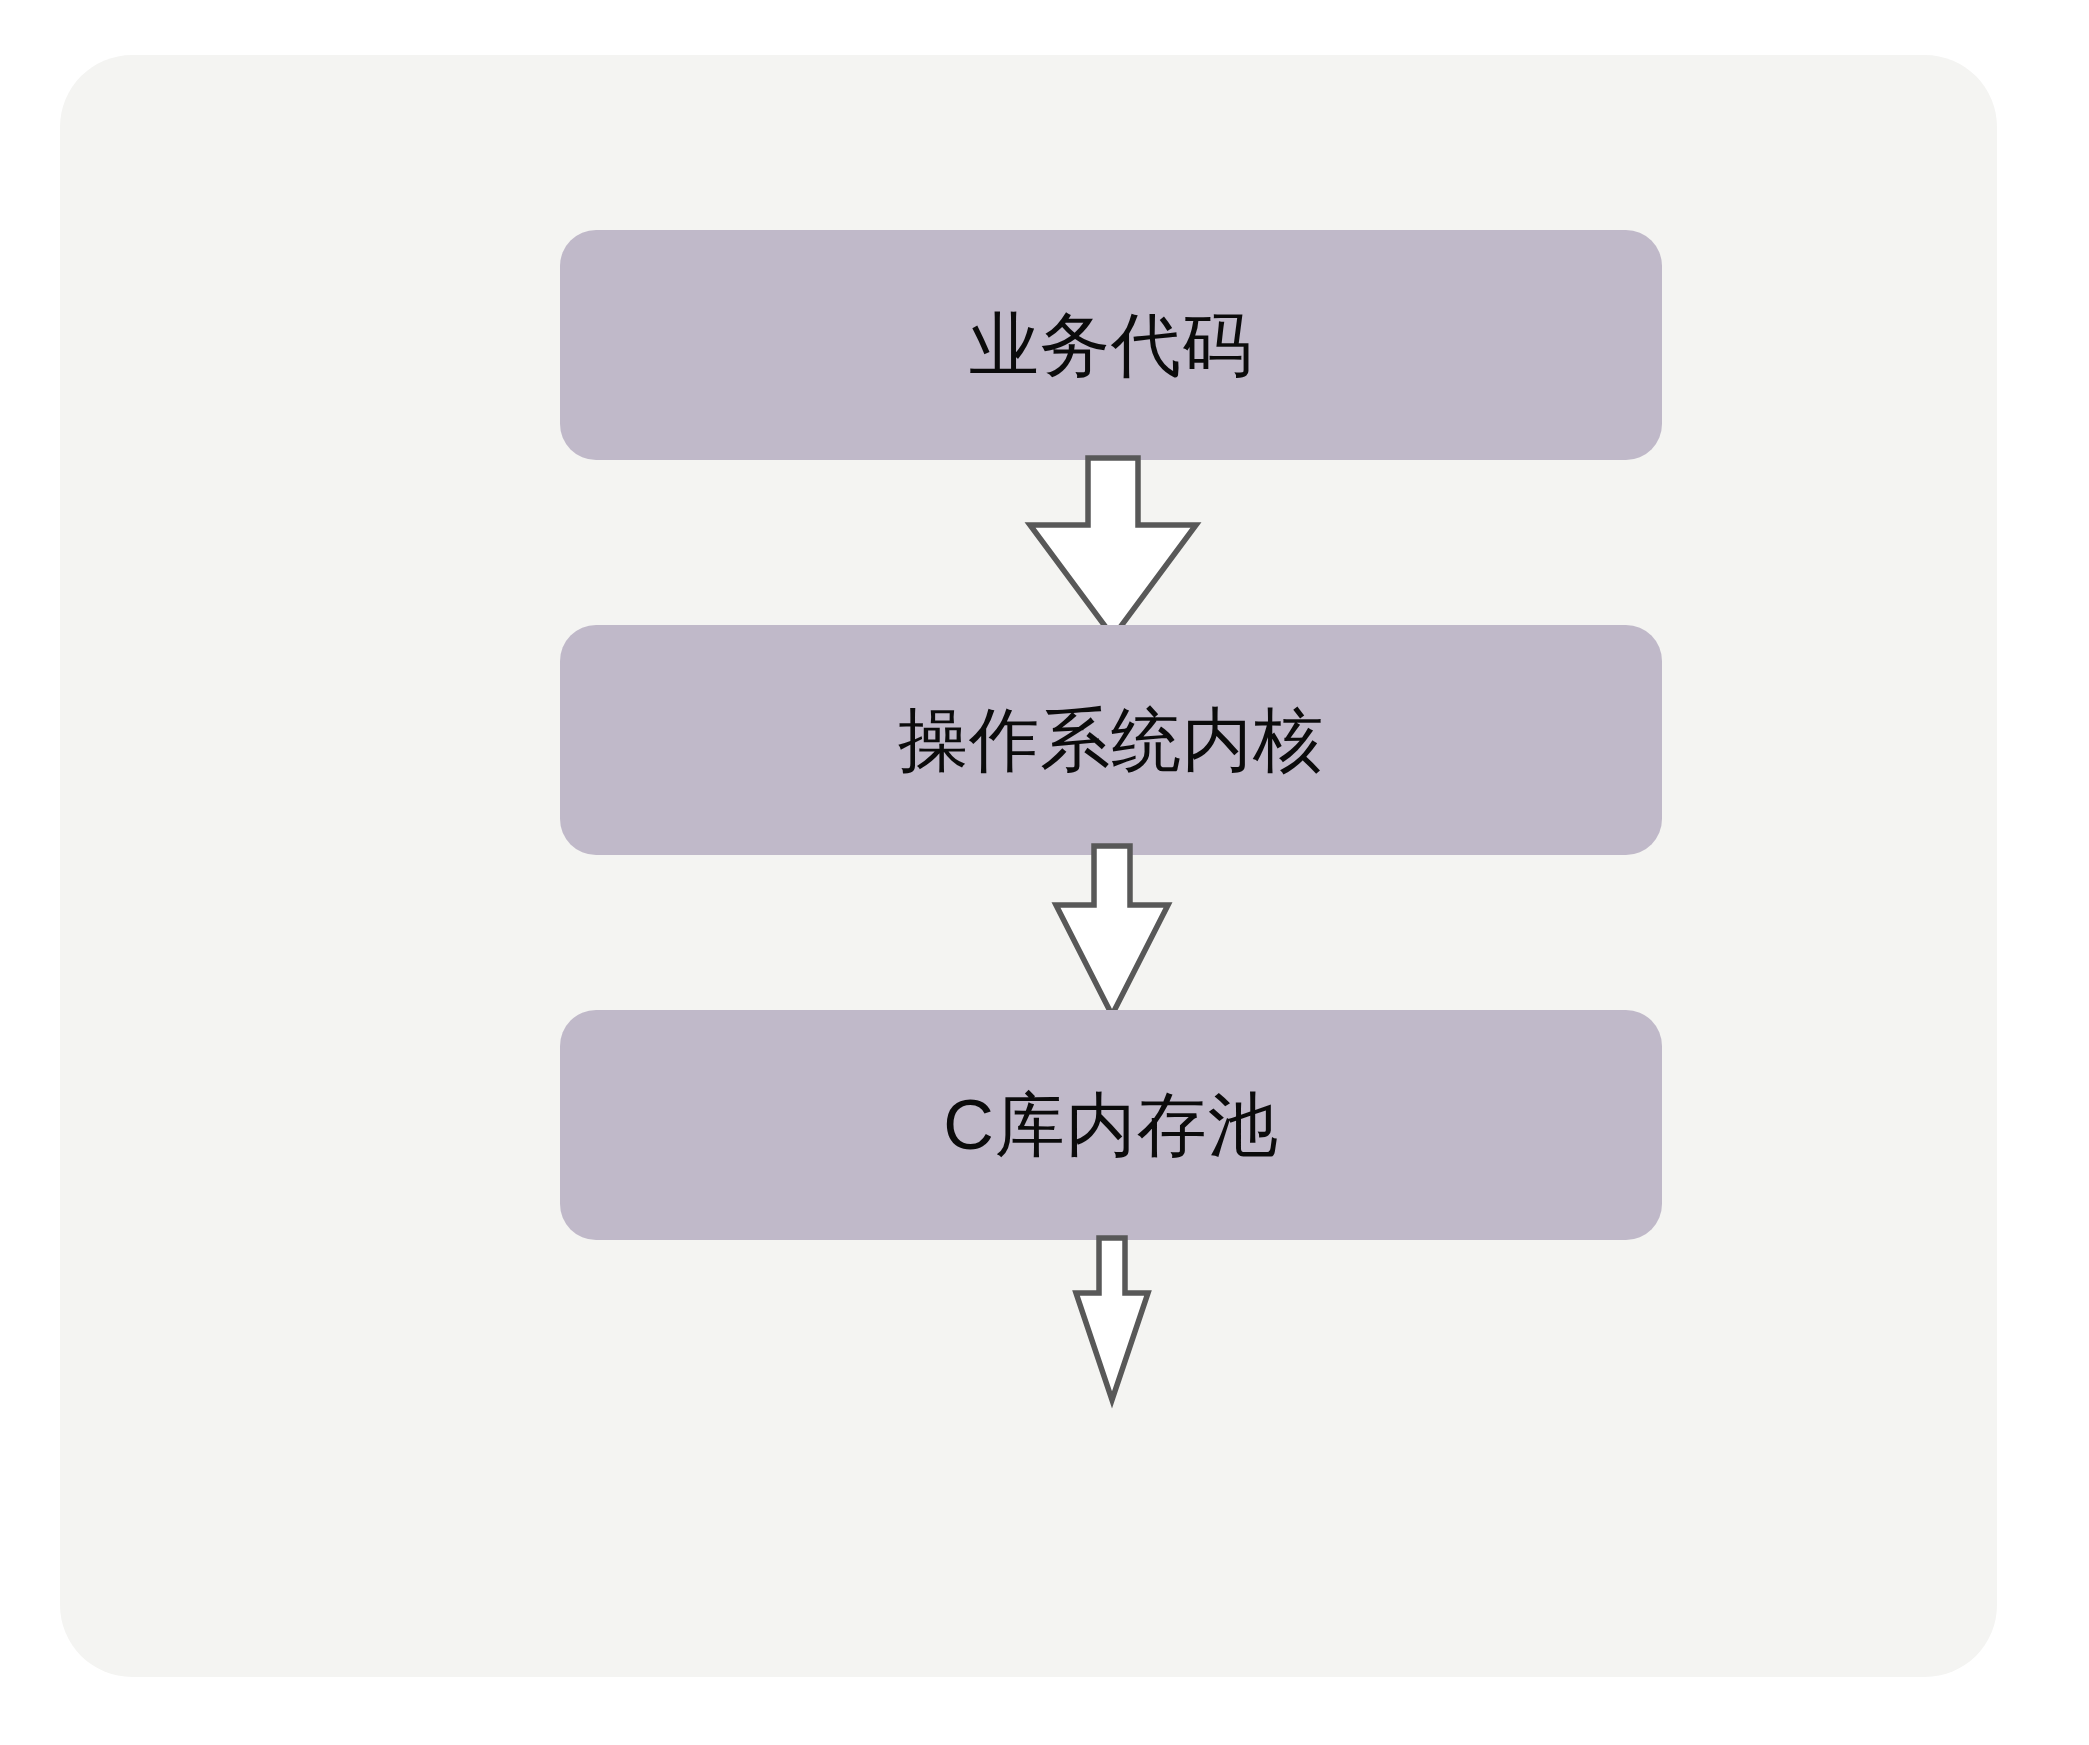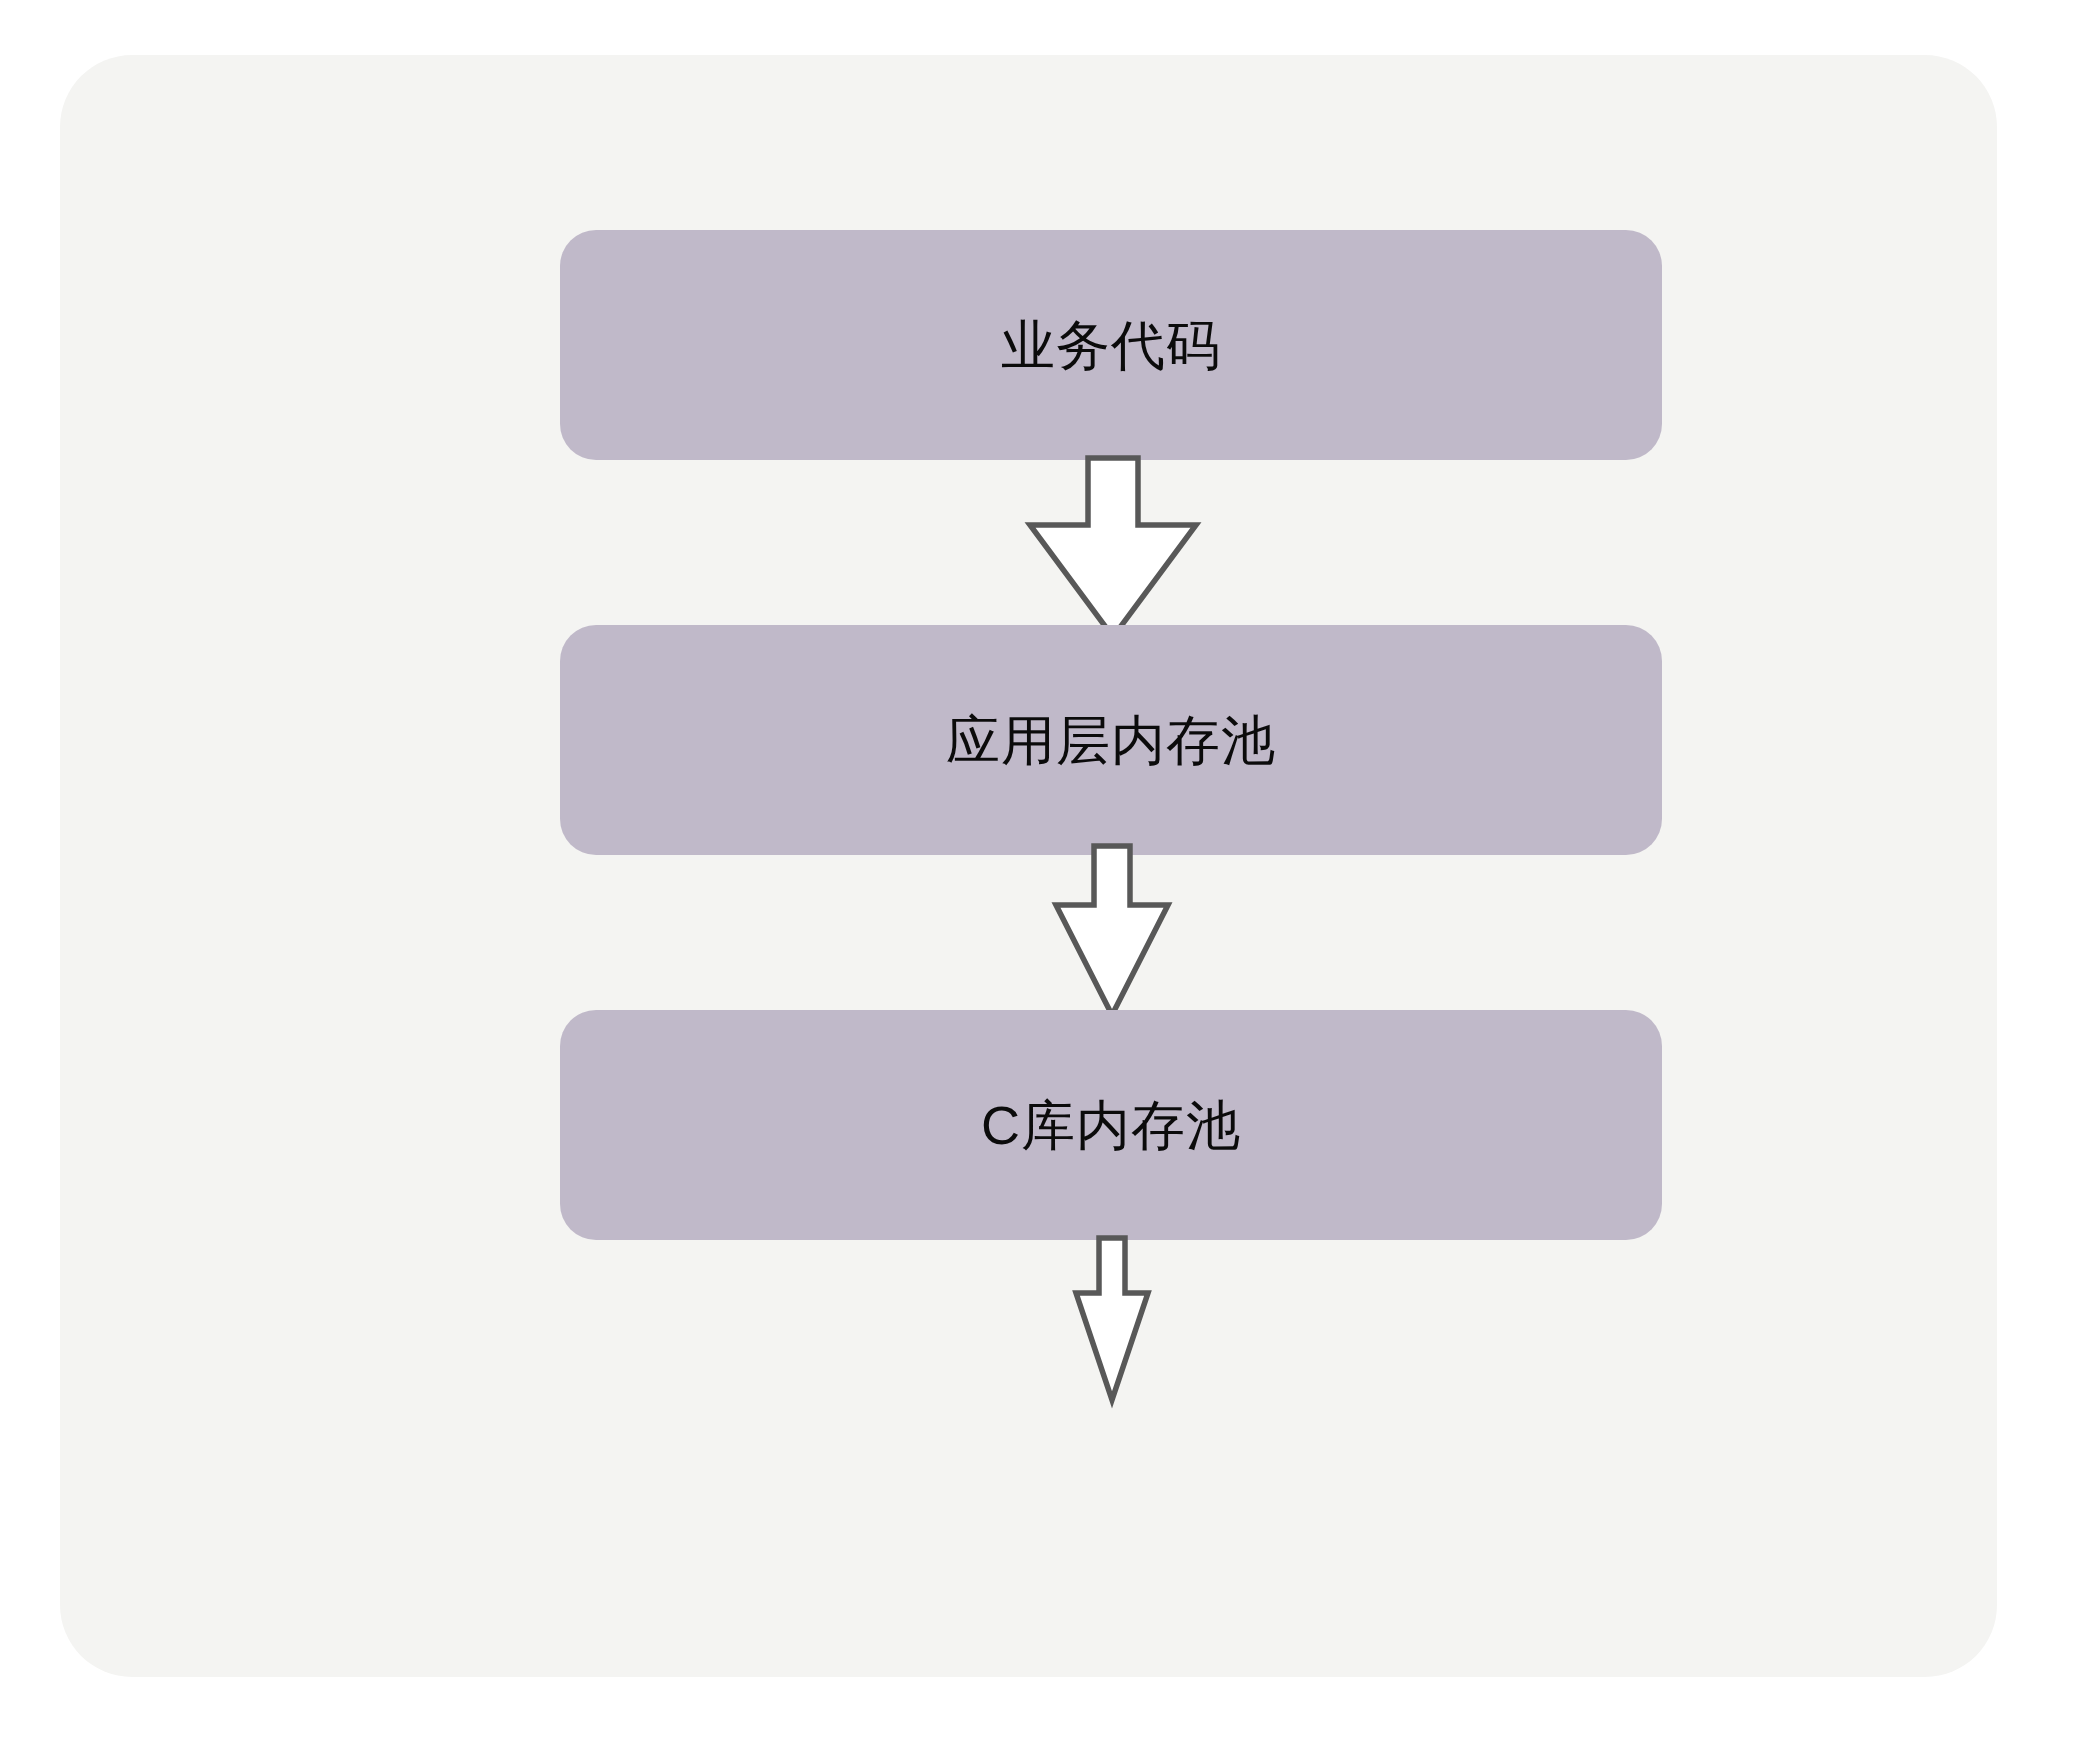--- a/index.html
+++ b/index.html
@@ -40,21 +40,21 @@
     width: 1102px;
     height: 230px;
     background: #c0b9c9;
     border-radius: 36px;
     display: flex;
     align-items: center;
     justify-content: center;
     box-sizing: border-box;
   }
   .layer-label {
-    font-size: 54px;
+    font-size: 70px;
     line-height: 1;
     color: #0b0b0b;
     letter-spacing: 1px;
     white-space: nowrap;
     font-weight: 400;
   }
 
   #box-0 { top: 175px; }
   #box-1 { top: 570px; }
   #box-2 { top: 955px; }
@@ -93,21 +93,21 @@
       <span class="layer-label">业务代码</span>
     </div>
 
     <div class="connector" id="arrow-0">
       <svg viewBox="0 0 172 185" preserveAspectRatio="none" aria-hidden="true">
         <polygon class="arrow-shape" points="61,3 111,3 111,70 169,70 86,182 3,70 61,70"></polygon>
       </svg>
     </div>
 
     <div class="layer-box" id="box-1">
-      <span class="layer-label">应用层内存池</span>
+      <span class="layer-label">操作系统内核</span>
     </div>
 
     <div class="connector" id="arrow-1">
       <svg viewBox="0 0 118 175" preserveAspectRatio="none" aria-hidden="true">
         <polygon class="arrow-shape" points="41,3 77,3 77,62 115,62 59,172 3,62 41,62"></polygon>
       </svg>
     </div>
 
     <div class="layer-box" id="box-2">
       <span class="layer-label">C库内存池</span>

